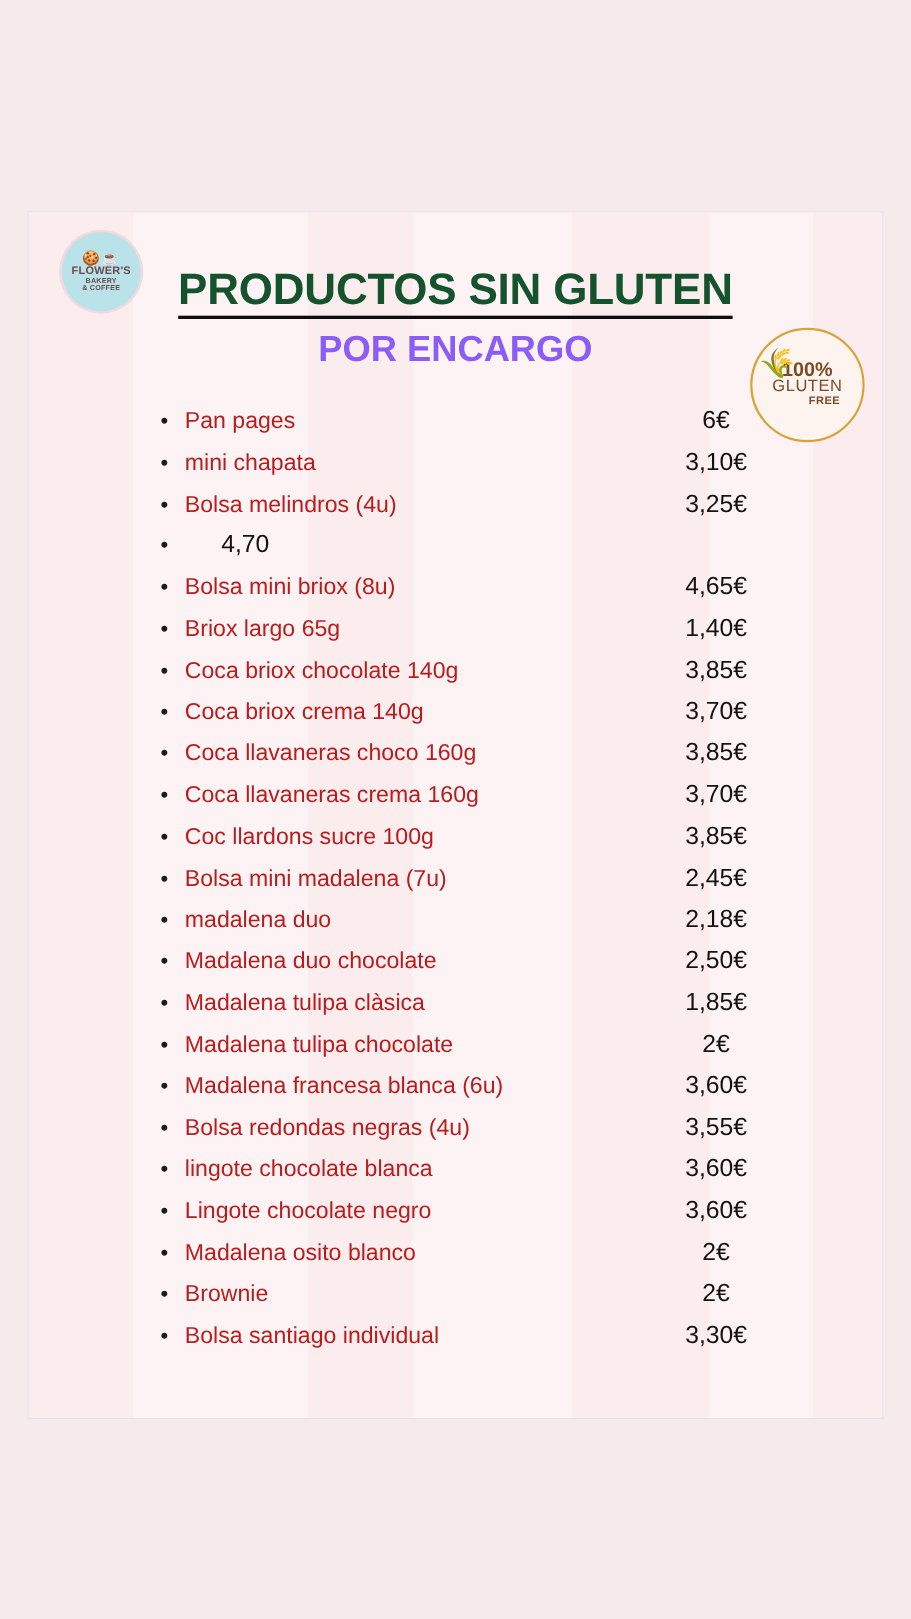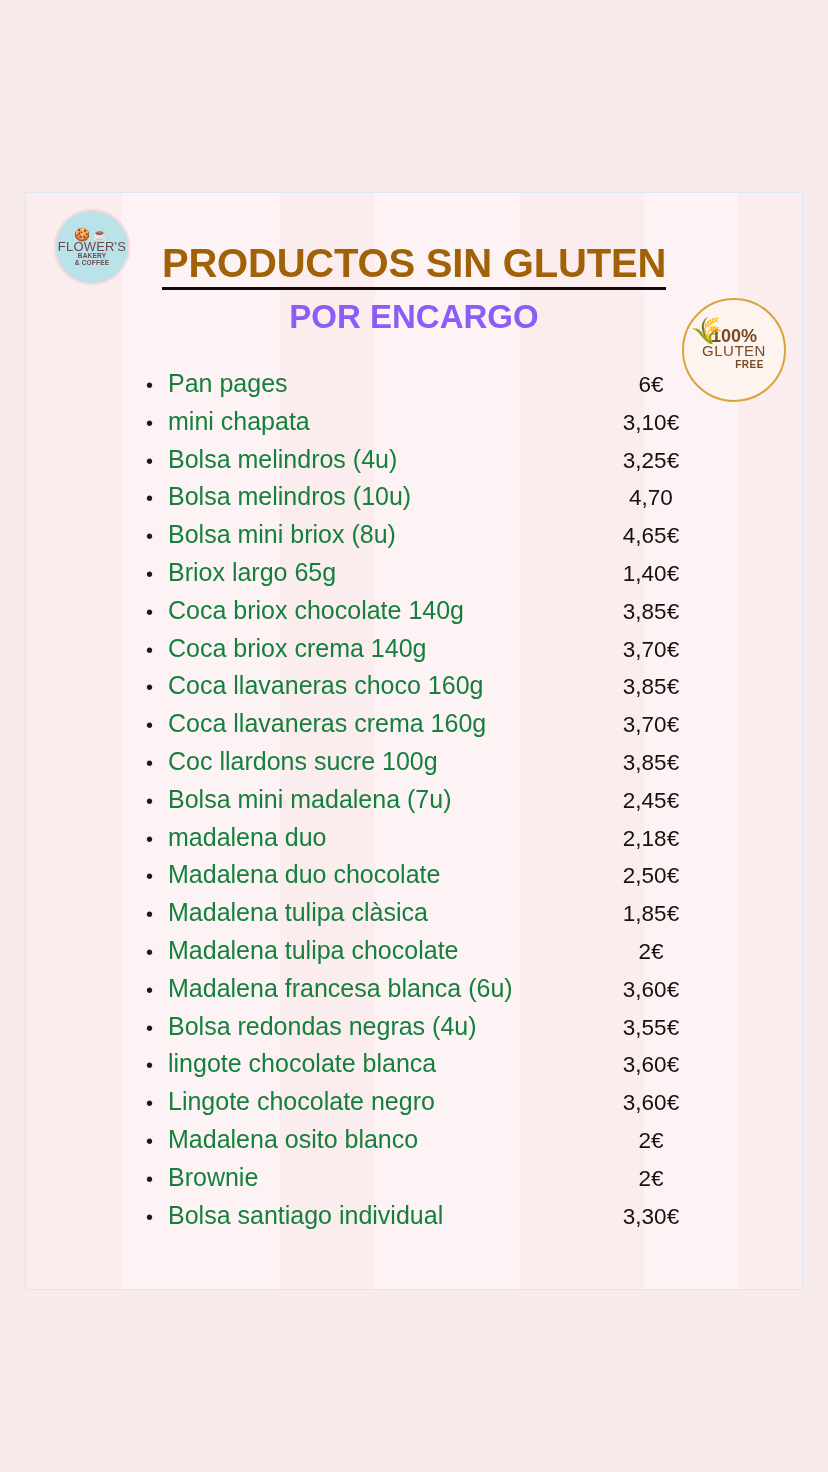--- a/index.html
+++ b/index.html
@@ -62,22 +62,22 @@
     color: #6a4a4f;
     box-shadow: 0 0 0 2px #f6d9de inset;
   }
   .logo .emoji {
     font-size: 13px;
     line-height: 13px;
     letter-spacing: 1px;
     margin-bottom: 1px;
   }
   .logo .l1 {
-    font-size: 13px;
-    font-weight: normal;
+    font-size: 10px;
+    font-weight: bold;
     letter-spacing: .2px;
     line-height: 10px;
   }
   .logo .l2 {
     font-size: 6.5px;
     font-weight: bold;
     line-height: 7.5px;
     letter-spacing: .2px;
   }
   .logo .l3 {
@@ -89,21 +89,21 @@
 
   
   .title {
     position: absolute;
     top: 48px;
     left: 0;
     width: 100%;
     text-align: center;
     font-size: 40px;
     font-weight: bold;
-    color: #a16207;
+    color: #14532d;
     letter-spacing: -0.2px;
   }
   .title span {
     border-bottom: 3px solid #0d0d0d;
     padding-bottom: 2px;
   }
   .subtitle {
     position: absolute;
     top: 105px;
     left: 0;
@@ -157,22 +157,22 @@
   }
   .bullet {
     width: 22px;
     color: #1a1a1a;
     font-size: 20px;
     line-height: 1;
     flex: 0 0 22px;
   }
   .name {
     flex: 1 1 auto;
-    font-size: 25px;
-    color: #15803d;
+    font-size: 21px;
+    color: #b91c1c;
     white-space: nowrap;
   }
   .price {
     flex: 0 0 110px;
     text-align: center;
     font-size: 22.5px;
     color: #14110f;
     white-space: nowrap;
   }
 </style>
@@ -221,21 +221,20 @@
         <div class="name">mini chapata</div>
         <div class="price">3,10€</div>
       </div>
       <div class="row">
         <div class="bullet">•</div>
         <div class="name">Bolsa melindros (4u)</div>
         <div class="price">3,25€</div>
       </div>
       <div class="row">
         <div class="bullet">•</div>
-        <div class="name">Bolsa melindros (10u)</div>
         <div class="price">4,70</div>
       </div>
       <div class="row">
         <div class="bullet">•</div>
         <div class="name">Bolsa mini briox (8u)</div>
         <div class="price">4,65€</div>
       </div>
       <div class="row">
         <div class="bullet">•</div>
         <div class="name">Briox largo 65g</div>

